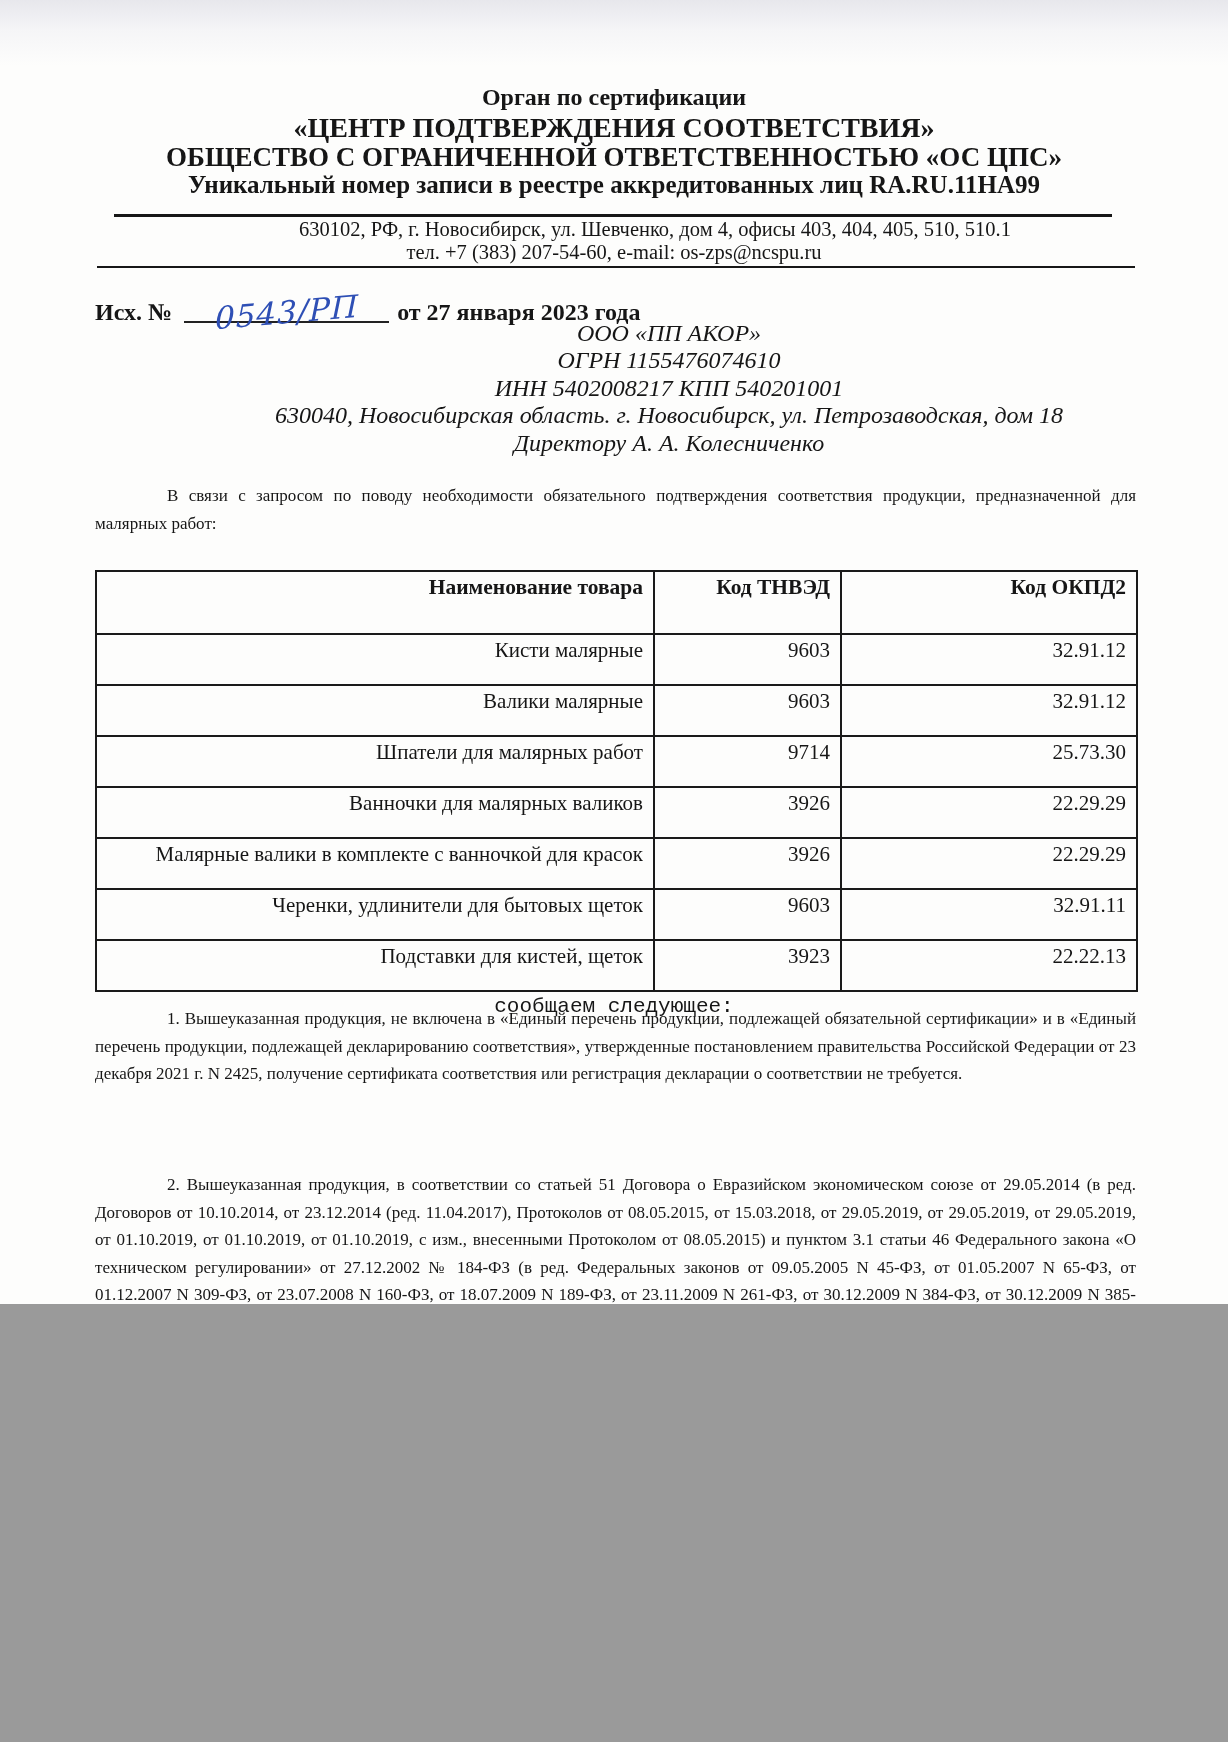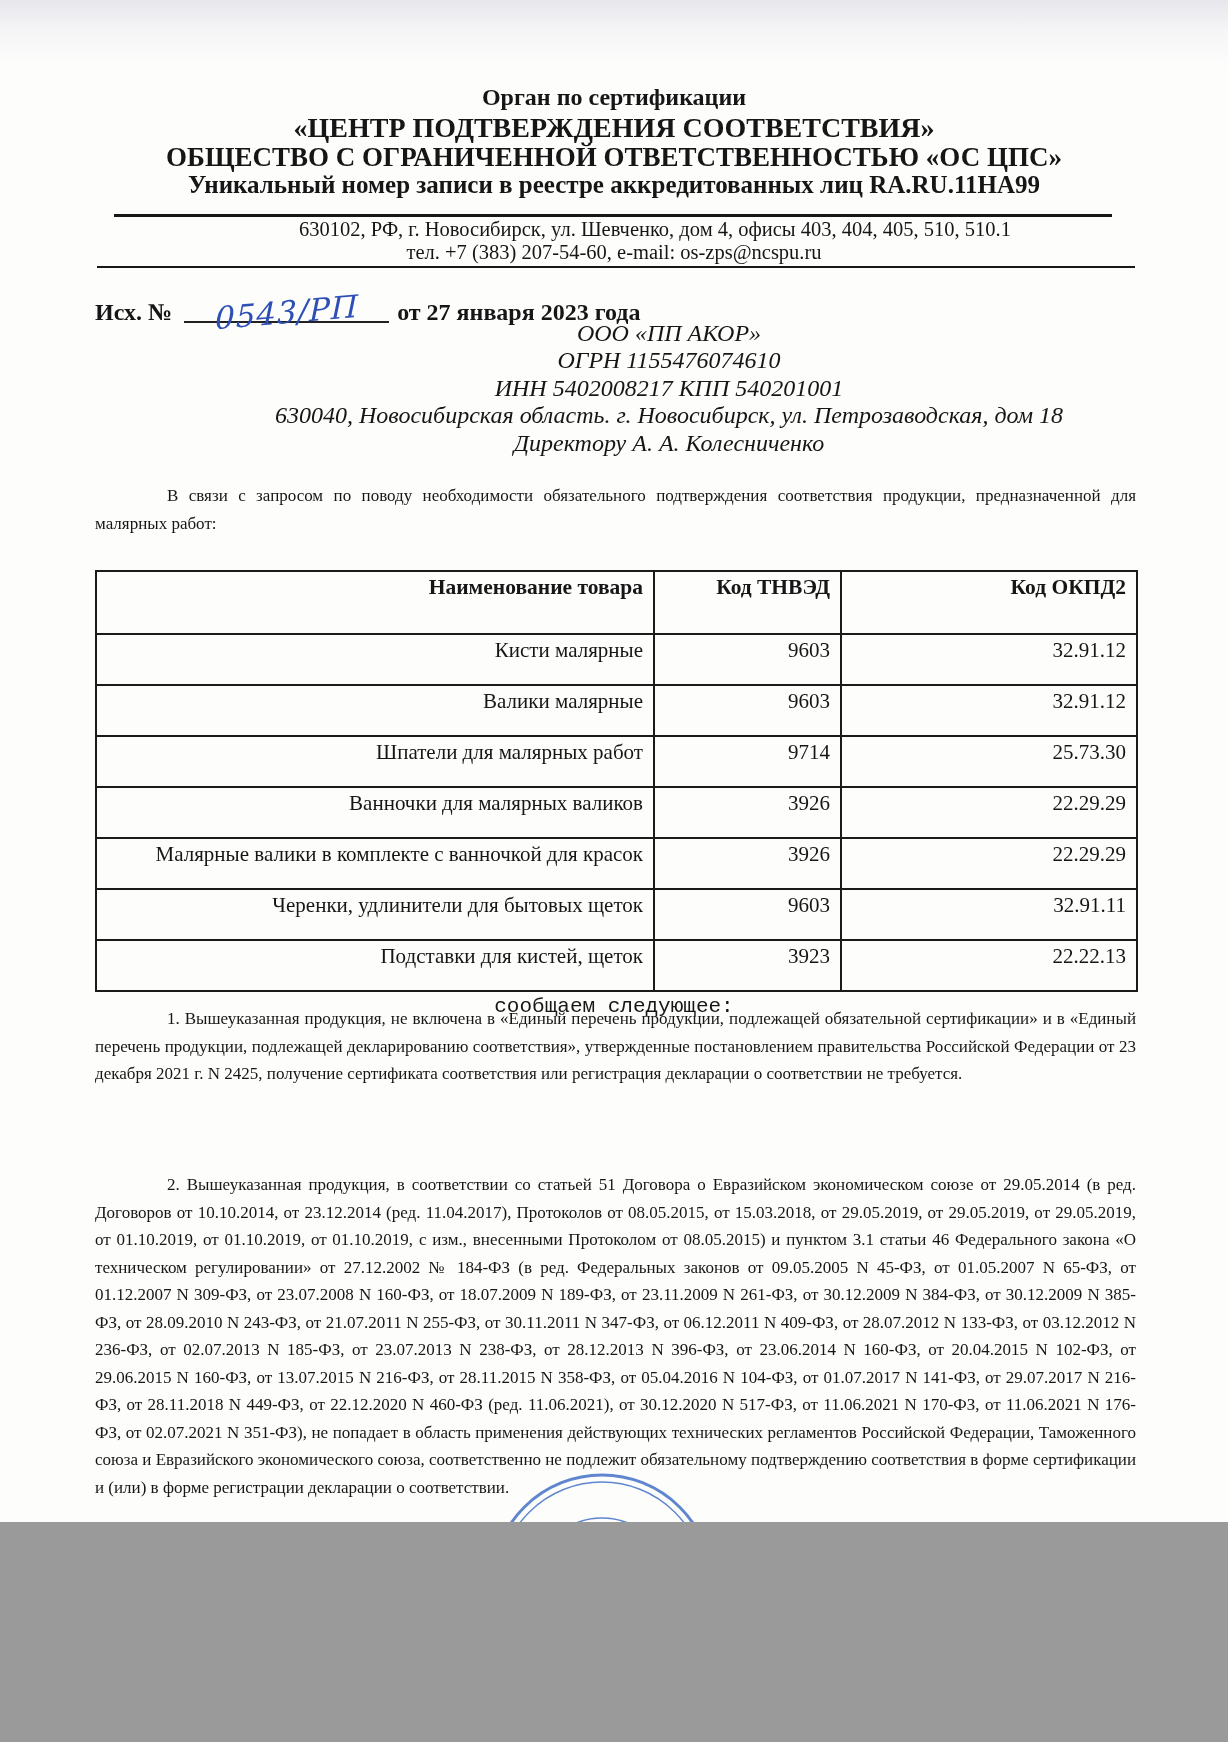--- a/index.html
+++ b/index.html
@@ -1,17 +1,17 @@
 <!DOCTYPE html>
 <html><head>
 <meta charset="utf-8">
 <style>
   html,body{margin:0;padding:0;background:#9a9a9a;}
   .page{
-    position:relative;width:1228px;height:1522px;margin:0 auto;
+    position:relative;width:1228px;height:1304px;margin:0 auto;
     background:#fdfdfc;overflow:hidden;
     font-family:"Liberation Serif","DejaVu Serif",serif;color:#161616;
   }
   .top-shade{position:absolute;top:0;left:0;right:0;height:66px;
     background:linear-gradient(180deg,#e7e7ec 0%,#f5f5f7 45%,rgba(255,255,255,0) 100%);}
   .hline{position:absolute;left:0;width:100%;text-align:center;font-weight:bold;white-space:nowrap;}
   .h1{top:84px;font-size:24px;}
   .h2{top:112px;font-size:28px;}
   .h3{top:142px;font-size:27px;}
   .h4{top:171px;font-size:25px;}

